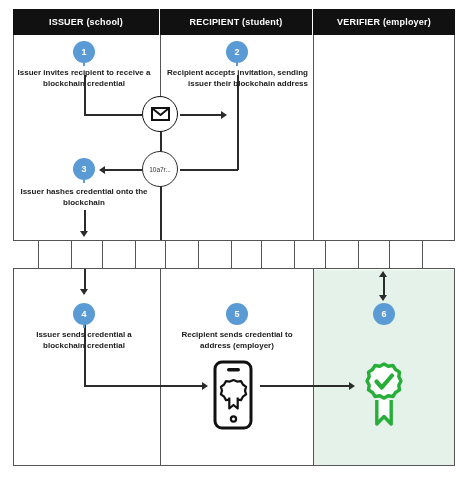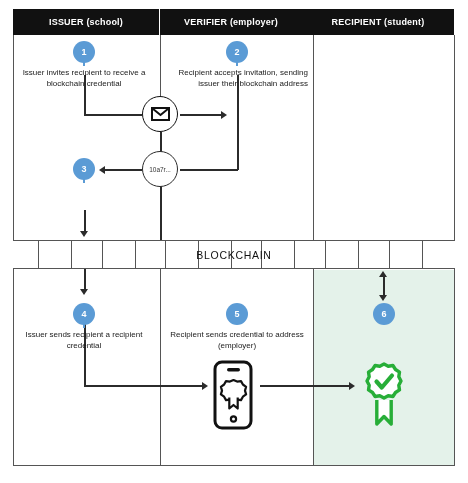--- a/index.html
+++ b/index.html
@@ -37,21 +37,21 @@
          background:#fff;box-sizing:border-box;display:flex;}
   .chain-cell{border-right:1.5px solid #555;box-sizing:border-box;height:100%;}
   .chain-cell:last-child{border-right:none;}
   .chain-label{position:absolute;left:0;top:240px;width:468px;height:29px;
                display:flex;align-items:center;justify-content:center;
                font-size:10.5px;letter-spacing:.7px;color:#111;
                font-family:"Liberation Sans",sans-serif;}
 
   
   .step-txt{position:absolute;text-align:center;font-size:8px;line-height:11px;
-            font-weight:normal;color:#1a1a1a;}
+            font-weight:bold;color:#1a1a1a;}
 
   
   .pin{position:absolute;width:22px;height:22px;border-radius:50%;
        background:#5b9bd5;color:#fff;font-size:9px;font-weight:bold;
        display:flex;align-items:center;justify-content:center;z-index:4;}
   .pin-stem{position:absolute;width:2px;height:8px;background:#5b9bd5;z-index:3;}
 
   
   .ln{position:absolute;background:#2b2b2b;}
   .lnv{width:1.5px;}
@@ -77,22 +77,22 @@
 </style>
 </head>
 <body>
 
 <div id="stage">
 
   <div class="frame"></div>
 
   <div class="hdr">
     <div class="hdr-cell hdr-c1">ISSUER (school)</div>
+    <div class="hdr-cell hdr-c2">RECIPIENT (student)</div>
     <div class="hdr-cell hdr-c3">VERIFIER (employer)</div>
-    <div class="hdr-cell hdr-c2">RECIPIENT (student)</div>
   </div>
 
   <div class="green-panel"></div>
 
   <div class="lane-sep sep-a sep-top"></div>
   <div class="lane-sep sep-b sep-top"></div>
   <div class="lane-sep sep-a sep-bot"></div>
   <div class="lane-sep sep-b sep-bot"></div>
 
   <div class="ln lnv" style="left:84px;top:75px;height:40px;"></div>
@@ -128,56 +128,56 @@
   <div class="pin-stem" style="left:83px;top:58px;"></div>
   <div class="pin" style="left:73px;top:41px;">1</div>
   <div class="step-txt" style="left:14px;top:67px;width:140px;">Issuer invites recipient to receive a blockchain credential</div>
 
   <div class="pin-stem" style="left:236px;top:58px;"></div>
   <div class="pin" style="left:226px;top:41px;">2</div>
   <div class="step-txt" style="left:166px;top:67px;width:142px;text-align:right;">Recipient accepts invitation, sending issuer their blockchain address</div>
 
   <div class="pin-stem" style="left:83px;top:175px;"></div>
   <div class="pin" style="left:73px;top:158px;">3</div>
+  <div class="step-txt" style="left:16px;top:186px;width:136px;">Issuer hashes credential onto the blockchain</div>
 
   <div class="chain">
     <div class="chain-cell" style="width:26px;"></div>
     <div class="chain-cell" style="width:33px;"></div>
     <div class="chain-cell" style="width:31px;"></div>
     <div class="chain-cell" style="width:33px;"></div>
     <div class="chain-cell" style="width:30px;"></div>
     <div class="chain-cell" style="width:33px;"></div>
     <div class="chain-cell" style="width:33px;"></div>
     <div class="chain-cell" style="width:30px;"></div>
     <div class="chain-cell" style="width:33px;"></div>
     <div class="chain-cell" style="width:31px;"></div>
     <div class="chain-cell" style="width:33px;"></div>
     <div class="chain-cell" style="width:31px;"></div>
     <div class="chain-cell" style="width:33px;"></div>
     <div class="chain-cell" style="width:32px;"></div>
   </div>
-  <div class="chain-label">BLOCKCHAIN</div>
 
   <div class="ln lnv" style="left:84px;top:269px;height:21px;"></div>
   <div class="arrow arr-d" style="left:80px;top:289px;"></div>
 
   <div class="ln lnv" style="left:84px;top:320px;height:66px;"></div>
   <div class="ln lnh" style="left:84px;top:385px;width:119px;"></div>
   <div class="arrow arr-r" style="left:202px;top:382px;"></div>
 
   <div class="ln lnh" style="left:260px;top:385px;width:90px;"></div>
   <div class="arrow arr-r" style="left:349px;top:382px;"></div>
 
   <div class="ln lnv" style="left:383px;top:276px;height:20px;"></div>
   <div class="arrow arr-u" style="left:379px;top:271px;"></div>
   <div class="arrow arr-d" style="left:379px;top:295px;"></div>
 
   <div class="pin-stem" style="left:83px;top:320px;"></div>
   <div class="pin" style="left:73px;top:303px;">4</div>
-  <div class="step-txt" style="left:16px;top:329px;width:136px;">Issuer sends recipient a recipient credential</div>
+  <div class="step-txt" style="left:16px;top:329px;width:136px;">Issuer sends credential a blockchain credential</div>
 
   <div class="pin" style="left:226px;top:303px;">5</div>
   <div class="step-txt" style="left:167px;top:329px;width:140px;">Recipient sends credential to address (employer)</div>
 
   <div class="pin" style="left:373px;top:303px;">6</div>
 
   <div style="position:absolute;left:211px;top:360px;">
     <svg class="icon-svg" width="44" height="70" viewBox="0 0 44 70">
       <rect x="4" y="2" width="36" height="66" rx="7" ry="7" fill="#fff" stroke="#111" stroke-width="3"></rect>
       <rect x="16" y="8" width="13" height="3.4" rx="1.7" fill="#111"></rect>

